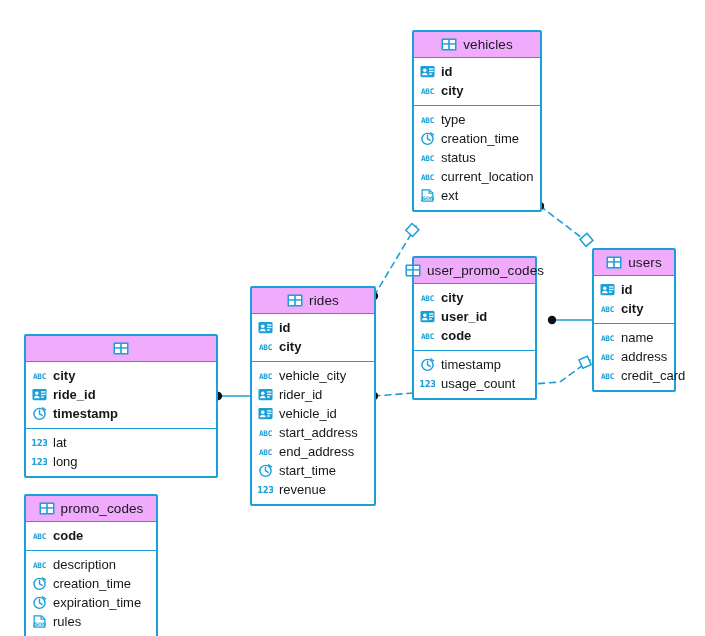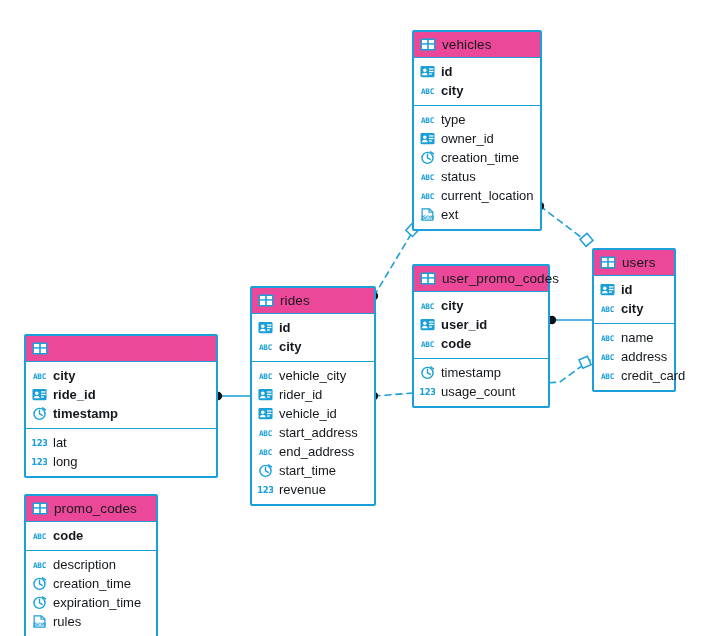--- a/index.html
+++ b/index.html
@@ -19,23 +19,23 @@
     box-sizing:border-box;
     background:#ffffff;
     border:2px solid #1b9fd8;
     border-radius:2px;
   }
   .tbl-header{
     box-sizing:border-box;
     height:26px;
     display:flex;
     align-items:center;
-    justify-content:flex-start;
+    justify-content:center;
     gap:6px;
-    background:#ec4899;
+    background:#f0abfc;
     border-bottom:1px solid #1b9fd8;
     padding:12px 6px;
   }
   .tbl-title{
     font-size:13.5px;
     color:#14181c;
     white-space:nowrap;
     letter-spacing:0.1px;
   }
   .tbl-section{
@@ -143,33 +143,20 @@
           <span class="tico">
             <svg viewBox="0 0 16 16">
               <text x="8" y="11.4" text-anchor="middle" font-family="DejaVu Sans Mono, monospace" font-size="8.2" font-weight="bold" fill="#1b9fd8" letter-spacing="-0.3">ABC</text>
             </svg>
           </span>
           <span class="col-name">type</span>
         </div>
         <div class="col-row">
           <span class="tico">
             <svg viewBox="0 0 16 16">
-              <rect x="0.5" y="2" width="15" height="12" rx="1.5" fill="#1b9fd8"></rect>
-              <circle cx="5.1" cy="6.6" r="1.9" fill="#fff"></circle>
-              <path d="M1.9 11.9c0.4-1.7 1.7-2.6 3.2-2.6s2.8 0.9 3.2 2.6z" fill="#fff"></path>
-              <rect x="9.6" y="4.6" width="4.8" height="1.35" fill="#fff"></rect>
-              <rect x="9.6" y="7.3" width="4.8" height="1.35" fill="#fff"></rect>
-              <rect x="9.6" y="10" width="3.1" height="1.35" fill="#fff"></rect>
-            </svg>
-          </span>
-          <span class="col-name">owner_id</span>
-        </div>
-        <div class="col-row">
-          <span class="tico">
-            <svg viewBox="0 0 16 16">
               <circle cx="8" cy="8.4" r="5.9" fill="none" stroke="#1b9fd8" stroke-width="1.5"></circle>
               <path d="M8 4.6 L8 8.4 L10.9 10.1" fill="none" stroke="#1b9fd8" stroke-width="1.5" stroke-linecap="round"></path>
               <path d="M11.2 1.9 L14.4 4.1" fill="none" stroke="#1b9fd8" stroke-width="1.5" stroke-linecap="round"></path>
             </svg>
           </span>
           <span class="col-name">creation_time</span>
         </div>
         <div class="col-row">
           <span class="tico">
             <svg viewBox="0 0 16 16">
@@ -191,21 +178,21 @@
             <svg viewBox="0 0 16 16">
               <path d="M2.3 1.9 H10 L13.7 5.4 V14.1 H2.3 Z" fill="none" stroke="#1b9fd8" stroke-width="1.3"></path>
               <path d="M9.7 2.1 V5.6 H13.5" fill="none" stroke="#1b9fd8" stroke-width="1.3"></path>
               <text x="8" y="12.5" text-anchor="middle" font-family="DejaVu Sans, sans-serif" font-size="5.1" font-weight="bold" fill="#1b9fd8" letter-spacing="-0.2">JSON</text>
             </svg>
           </span>
           <span class="col-name">ext</span>
         </div>
       </div>
     </div>
-    <div class="table-node" style="left: 412px; top: 264px; width: 138px;">
+    <div class="table-node" style="left: 412px; top: 256px; width: 125px;">
       <div class="tbl-header">
         <span class="hdr-ico">
           <svg viewBox="0 0 16 13" width="16" height="13">
             <rect x="0.5" y="0.5" width="15" height="12" rx="1" fill="#1b9fd8"></rect>
             <rect x="2" y="2" width="5.2" height="3.2" fill="#fff"></rect>
             <rect x="8.8" y="2" width="5.2" height="3.2" fill="#fff"></rect>
             <rect x="2" y="6.6" width="5.2" height="4.4" fill="#fff"></rect>
             <rect x="8.8" y="6.6" width="5.2" height="4.4" fill="#fff"></rect>
           </svg>
         </span>

